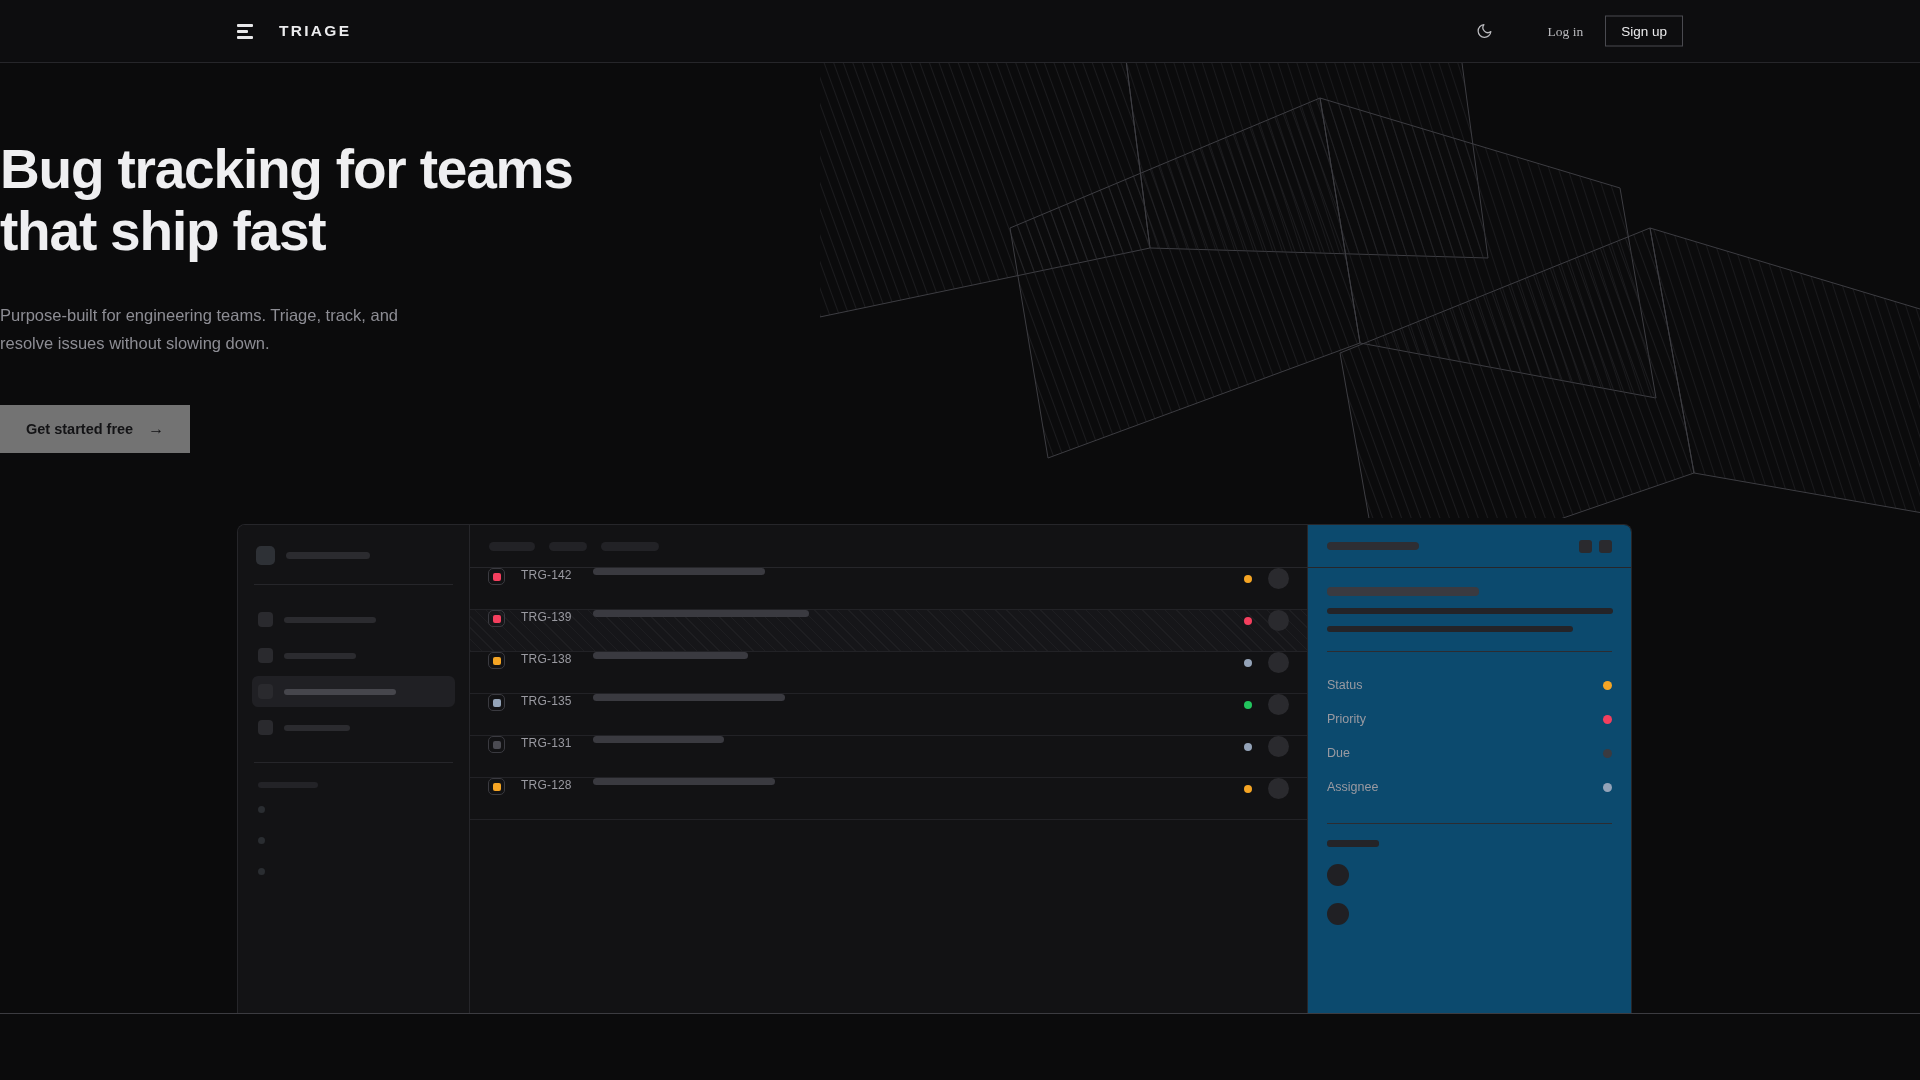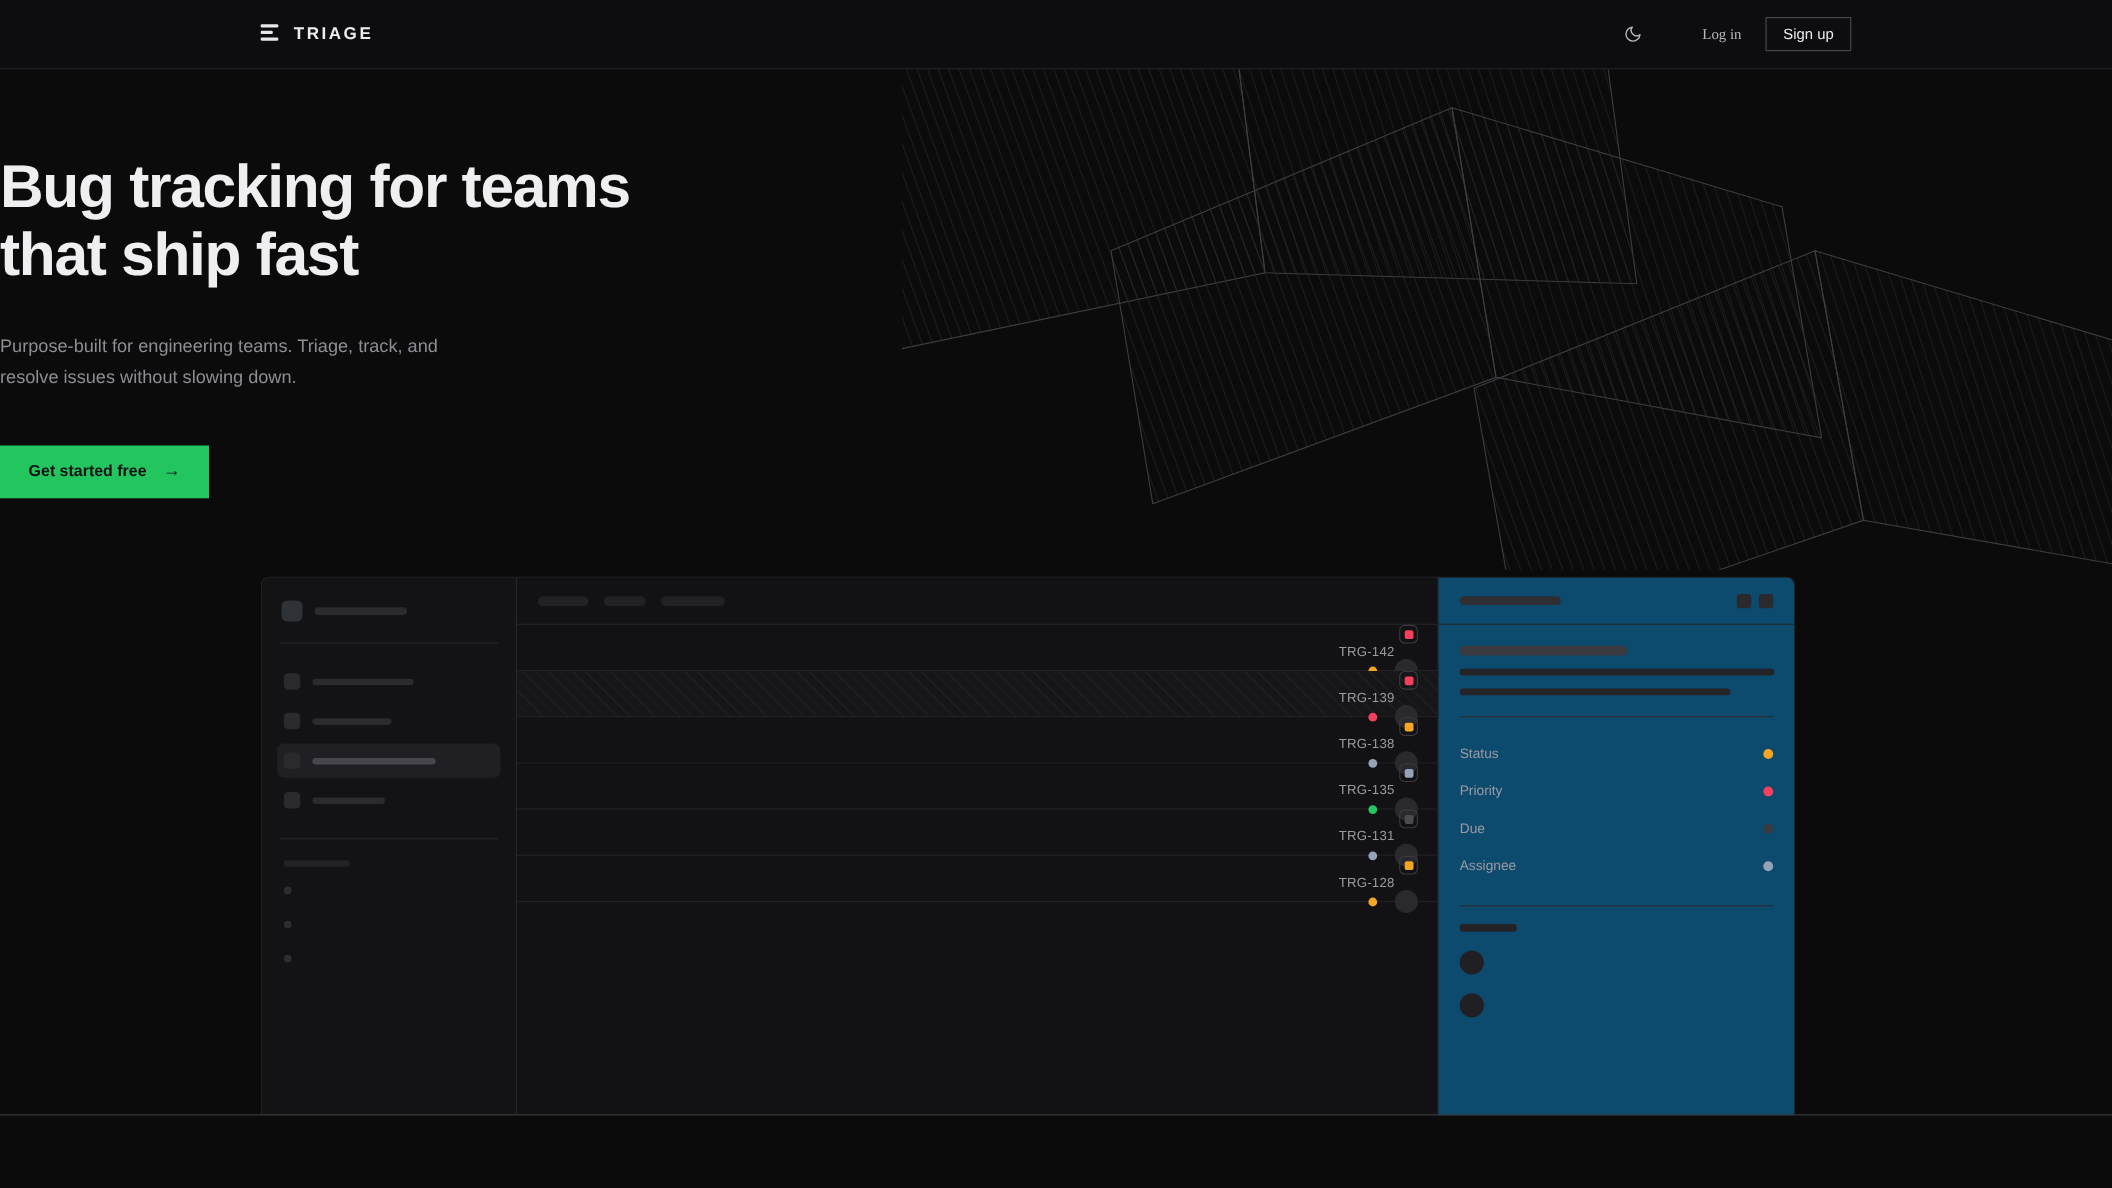--- a/index.html
+++ b/index.html
@@ -12,21 +12,21 @@
 
   
   .site-header{
     position:relative; height:63px; width:100%;
     border-bottom:1px solid #26262a;
     display:flex; align-items:center;
     background:#0d0d0f; z-index:20;
   }
   .brand{
     position:absolute; left:237px; top:50%; transform:translateY(-50%);
-    display:flex; align-items:flex-start; gap:14px;
+    display:flex; align-items:center; gap:26px;
   }
   .brand-mark{ display:flex; flex-direction:column; gap:3px; width:16px; }
   .brand-mark i{ display:block; height:3px; background:#e8e8ea; border-radius:1px; }
   .brand-mark i:nth-child(1){ width:16px; }
   .brand-mark i:nth-child(2){ width:11px; }
   .brand-mark i:nth-child(3){ width:16px; }
   .brand-name{
     color:#ececee; font-size:15.5px; font-weight:700;
     letter-spacing:2.3px;
   }
@@ -59,21 +59,21 @@
   .hero-title{
     font-size:55px; line-height:1.13; font-weight:700; color:#efeff1;
     letter-spacing:-1.2px; white-space:pre-line;
   }
   .hero-sub{
     margin-top:40px; font-size:16.5px; line-height:1.65; color:#8d8d94;
     white-space:pre-line;
   }
   .hero-cta{
     margin-top:48px; display:inline-flex; align-items:center; gap:15px;
-    background:#22c55e; color:#131315;
+    background:#737373; color:#131315;
     font-size:14.5px; font-weight:700; font-family:inherit;
     padding:16px 26px; border:none; cursor:pointer;
   }
   .hero-cta .arrow{ font-size:16px; line-height:1; }
 
   
   .mockup{
     position:absolute; left:237px; top:524px;
     width:1395px; height:490px;
     border:1px solid #26262a; border-bottom:none;
@@ -103,24 +103,23 @@
 
   
   .mk-list{ flex:1; display:flex; flex-direction:column; min-width:0; }
   .mk-toolbar{
     height:43px; flex:none; border-bottom:1px solid #26262a;
     display:flex; align-items:center; gap:14px; padding:0 19px;
   }
   .chip{ height:9px; border-radius:5px; background:#222226; }
   .rows{ display:flex; flex-direction:column; }
   .row{
-    height:42px; display:flex; align-items:flex-end;
+    height:42px; display:flex; align-items:flex-start;
     border-bottom:1px solid #222226; padding:0 18px; cursor:pointer;
     position:relative;
-    flex-direction:column;
   }
   .row.hatched{
     background-image:repeating-linear-gradient(45deg,
       rgba(255,255,255,0.035) 0 1px, transparent 1px 8px);
     background-color:#161619;
   }
   .prio{
     width:17px; height:17px; border-radius:5px; flex:none;
     border:1px solid #3a3a40; display:flex; align-items:center; justify-content:center;
   }

